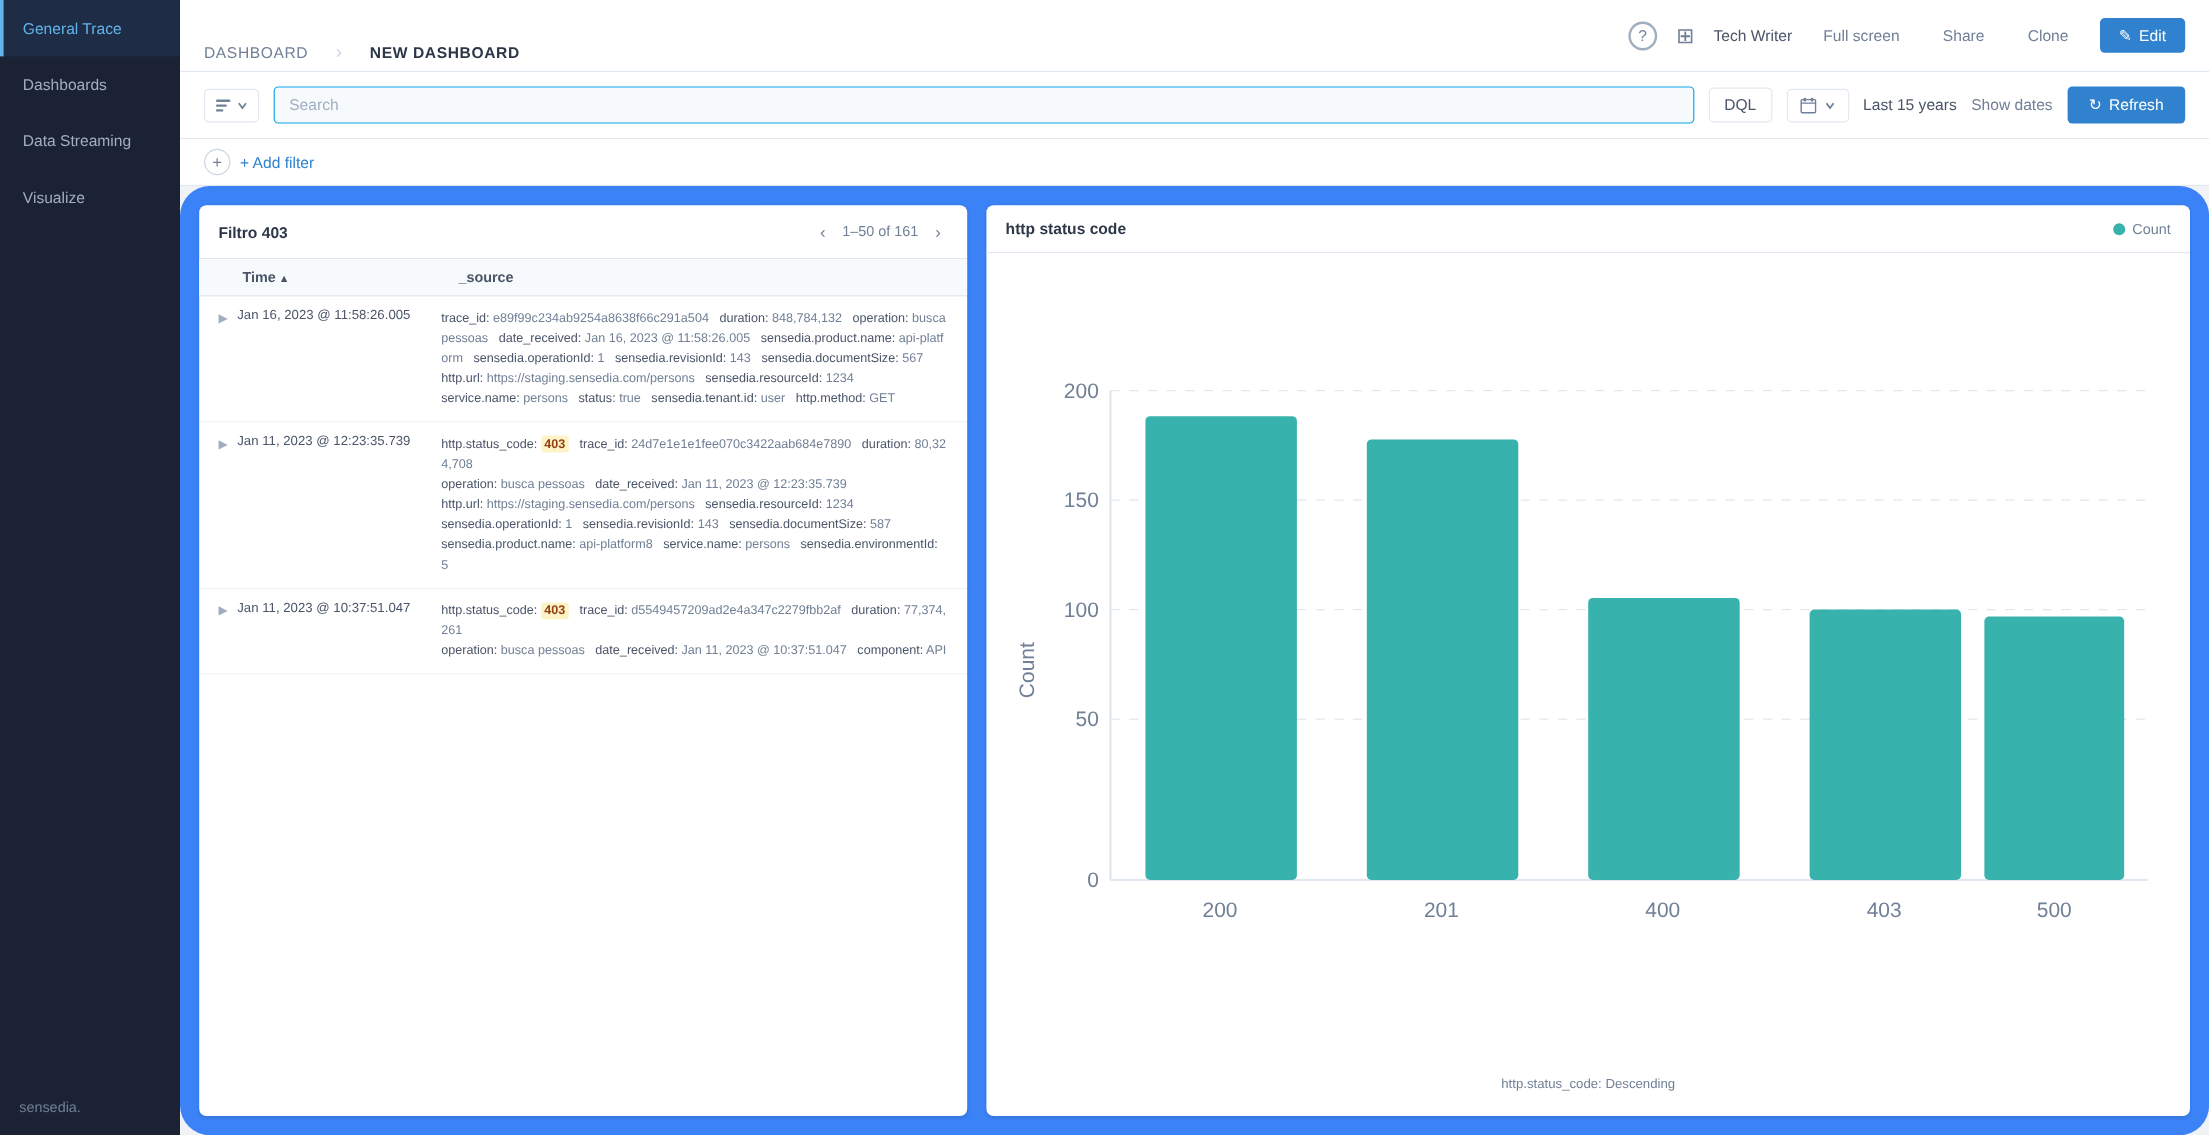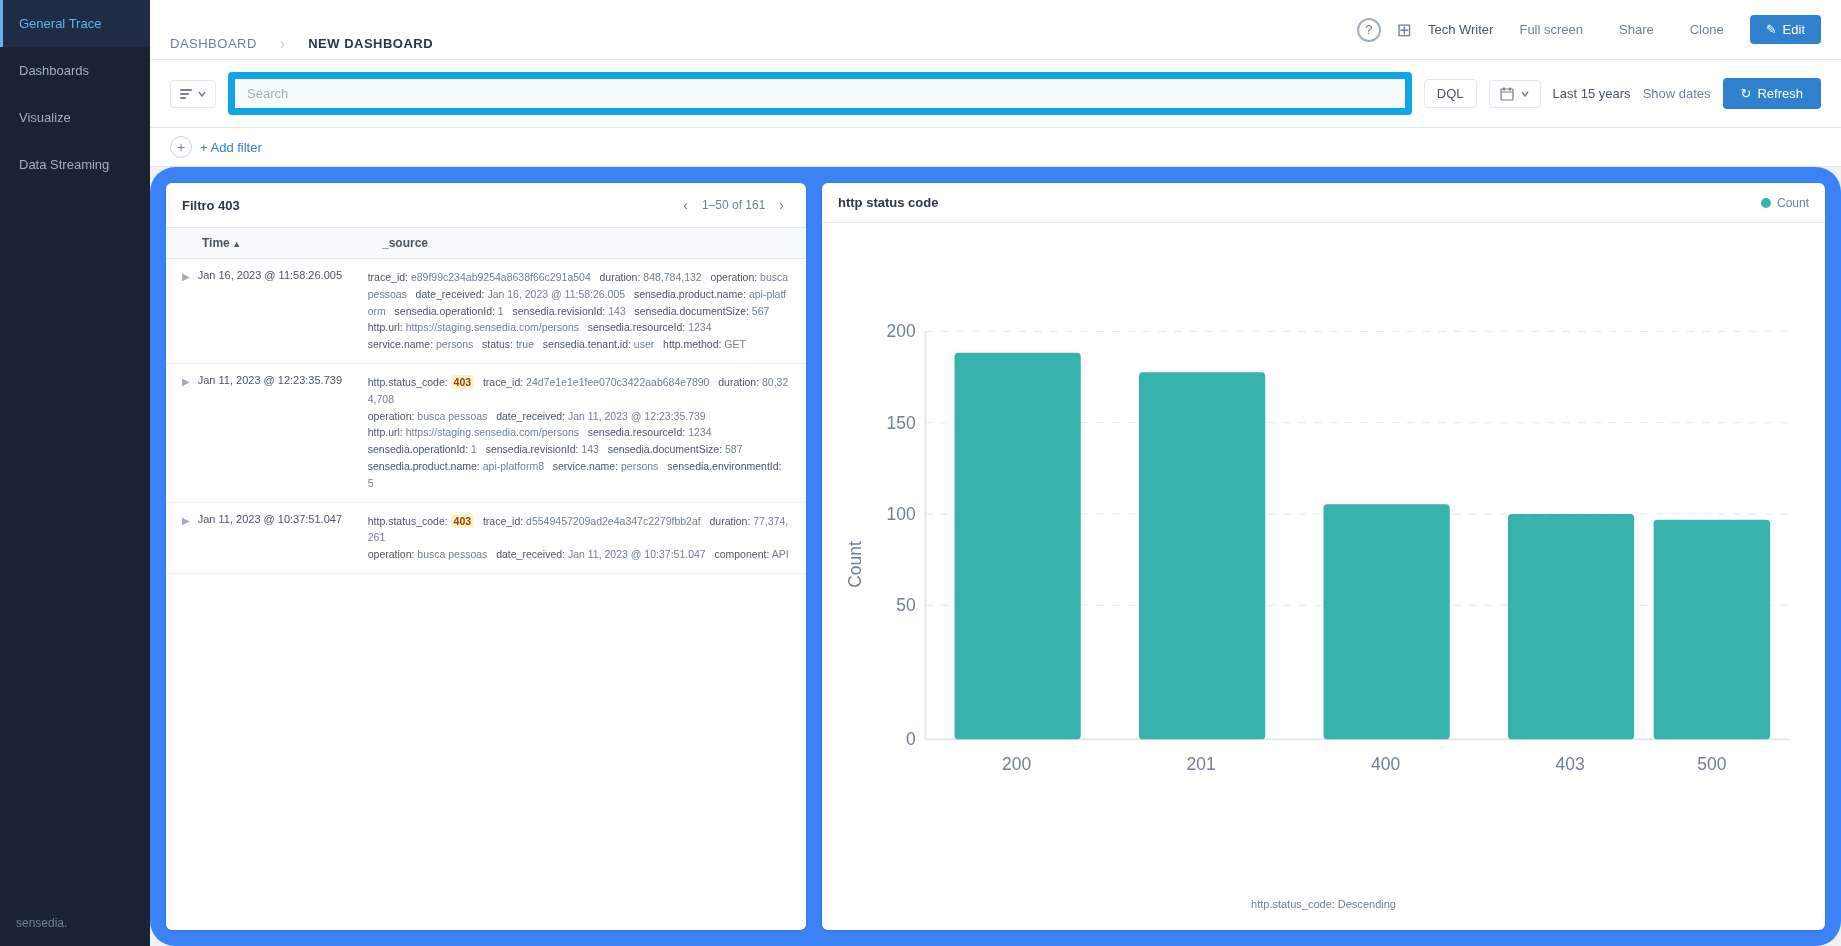--- a/index.html
+++ b/index.html
@@ -175,21 +175,21 @@
       padding: 6px 8px;
       cursor: pointer;
       color: #718096;
       display: flex;
       align-items: center;
       gap: 4px;
       font-size: 12px;
     }
     .search-box {
       flex: 1;
-      border: 7px solid #0ea5e9;
+      border: 1px solid #0ea5e9;
       border-radius: 4px;
       padding: 7px 12px;
       font-size: 13px;
       color: #a0aec0;
       background: #f7fafc;
       cursor: text;
     }
     .dql-btn {
       background: none;
       border: 1px solid #e2e8f0;
@@ -434,24 +434,24 @@
 <div class="sidebar">
 
   <nav class="sidebar-nav">
     <div class="sidebar-item active">
       <span>General Trace</span>
     </div>
     <div class="sidebar-item">
       <span>Dashboards</span>
     </div>
     <div class="sidebar-item">
+      <span>Data Streaming</span>
+    </div>
+    <div class="sidebar-item">
       <span>Visualize</span>
-    </div>
-    <div class="sidebar-item">
-      <span>Data Streaming</span>
     </div>
   </nav>
 
   <div class="sidebar-footer">
     <span class="sensedia-logo">sensedia.</span>
   </div>
 </div>
 
 <div class="main">
 

